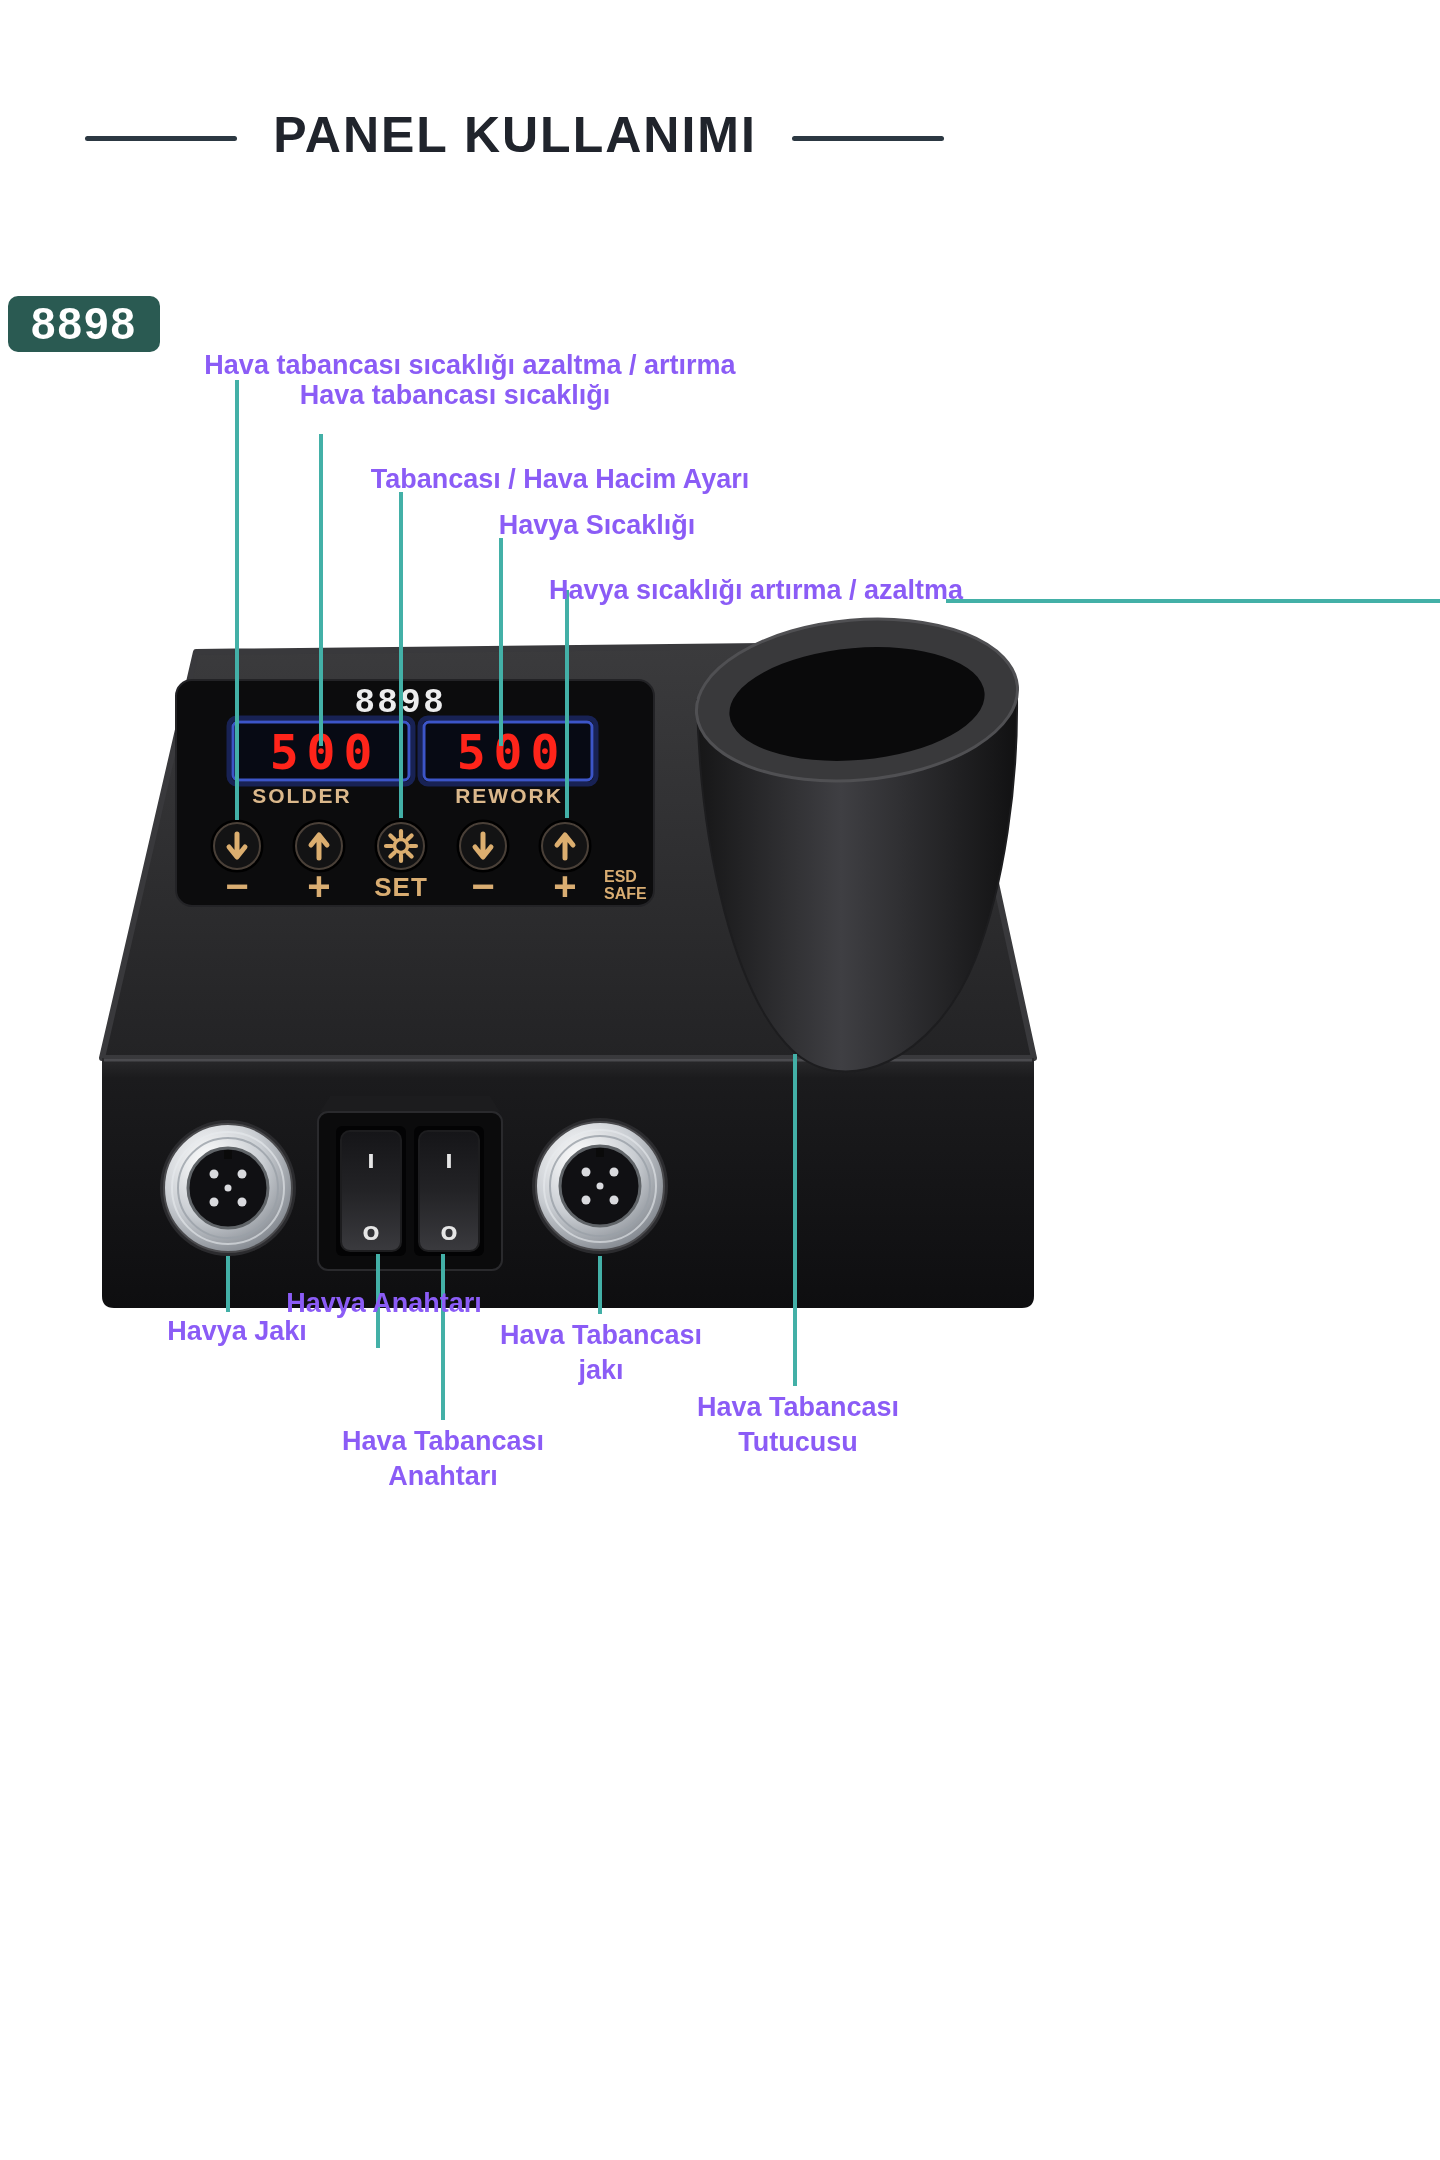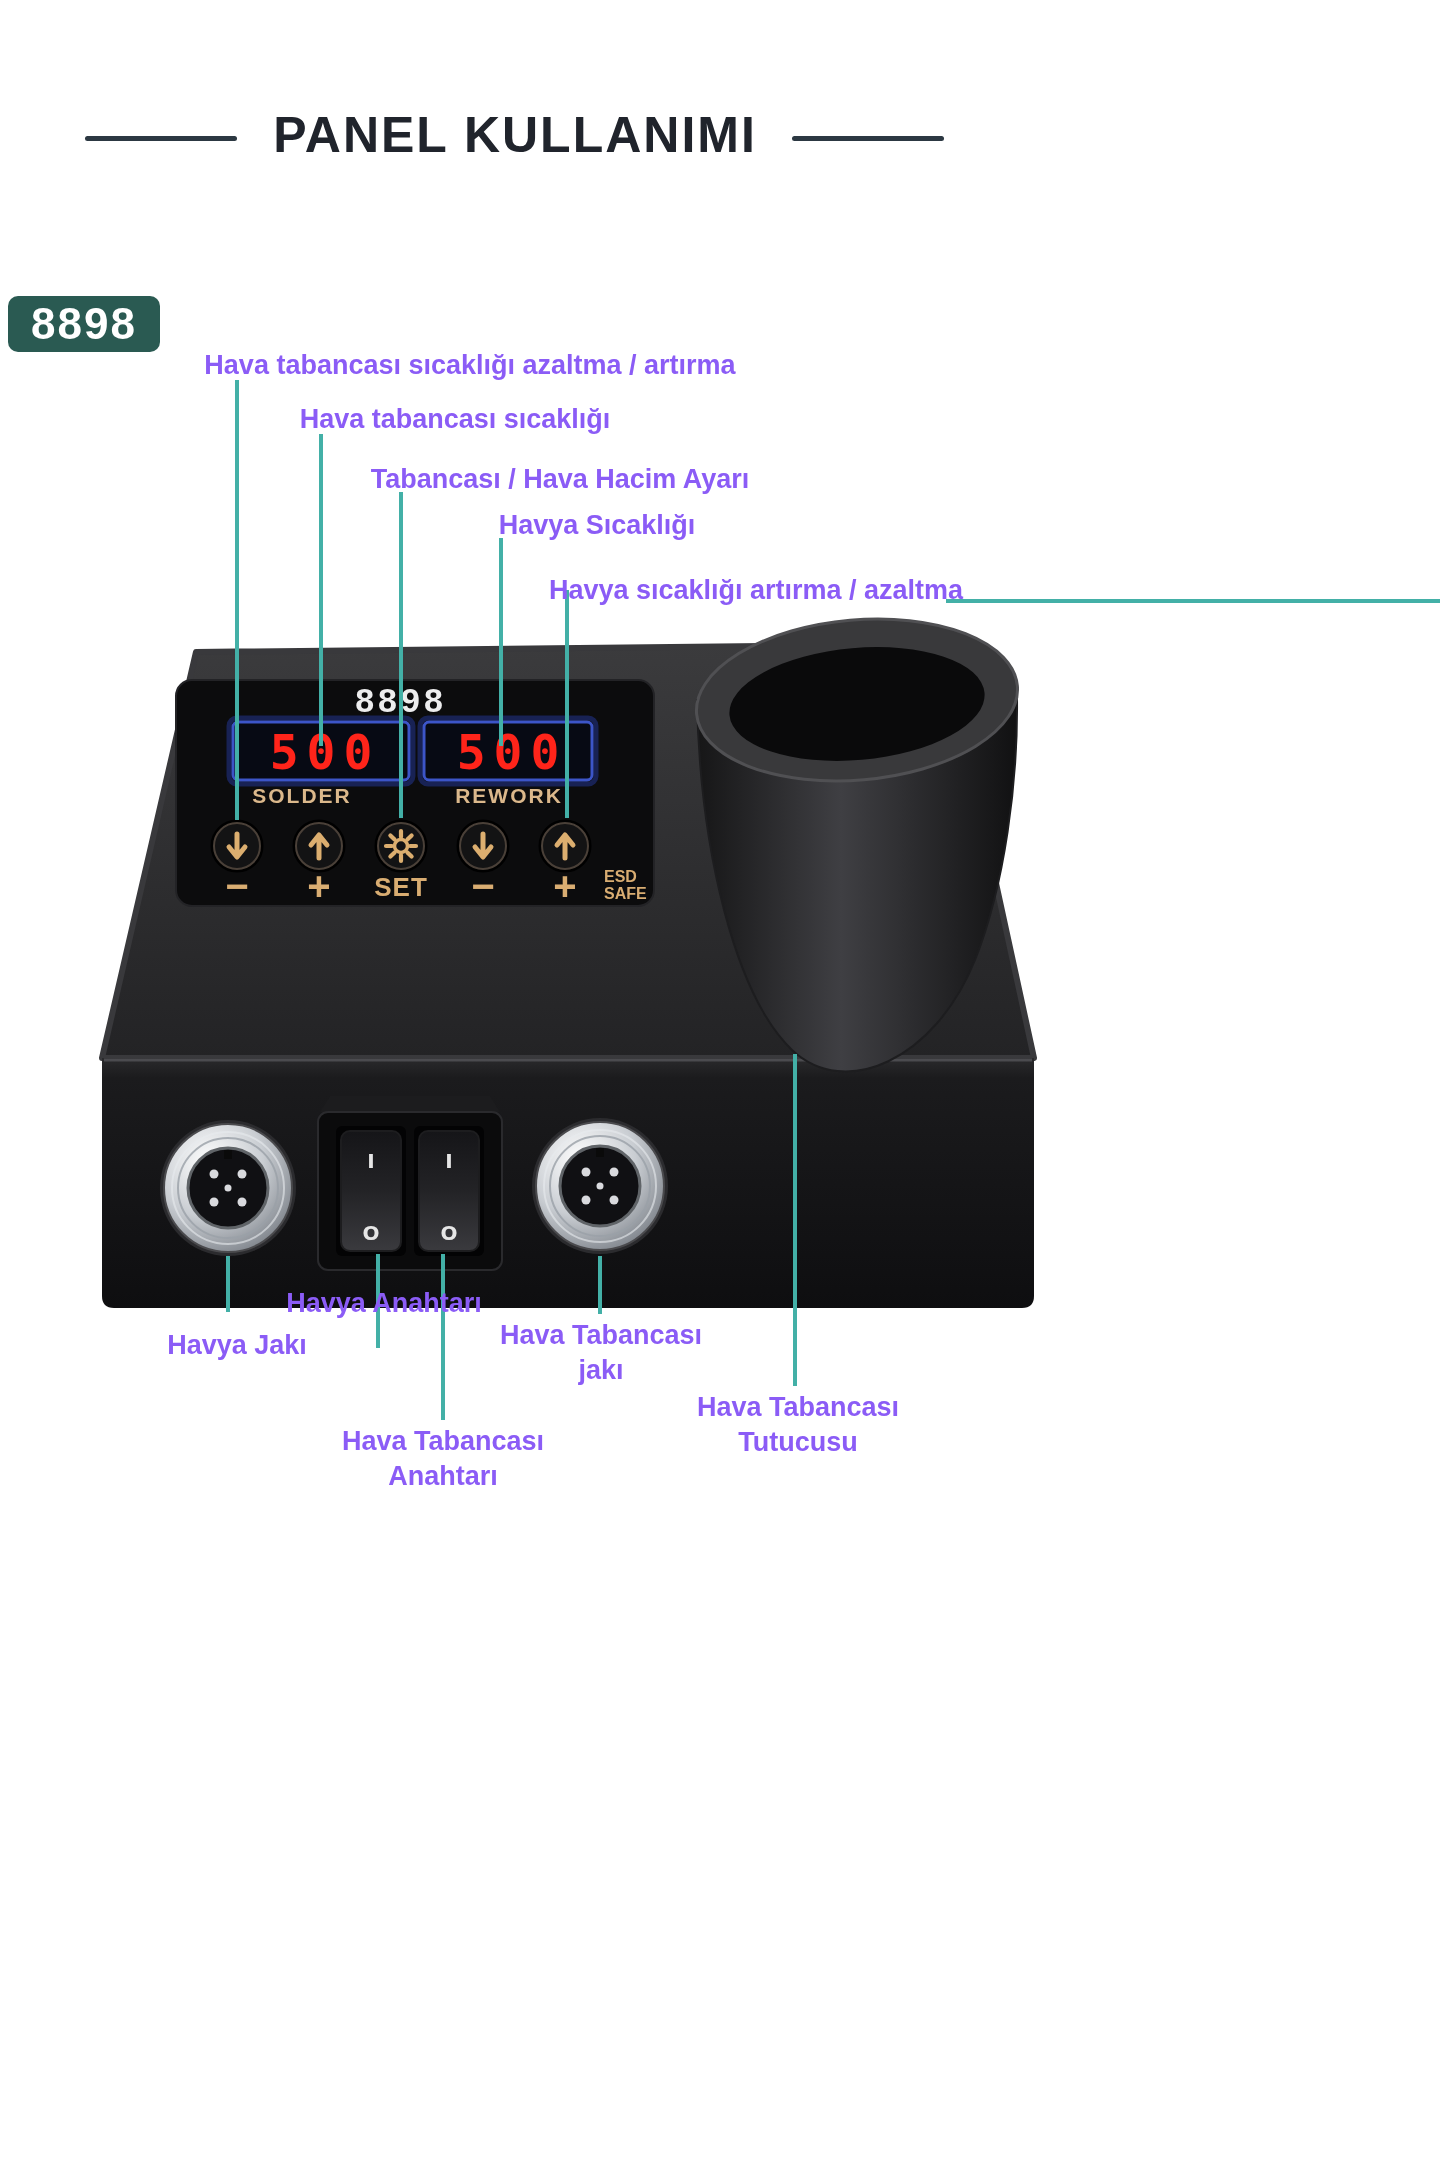--- a/index.html
+++ b/index.html
@@ -27,26 +27,26 @@
     text-align:center; line-height:56px;
   }
 
   .callout {
     position:absolute; transform:translateX(-50%);
     font-size:27px; font-weight:bold; color:#8b5cf6; white-space:nowrap;
   }
   .callout.multi { white-space:normal; text-align:center; line-height:1.3; }
 
   #c1 { left:470px; top:350px; }
-  #c2 { left:455px; top:404px; }
+  #c2 { left:455px; top:380px; }
   #c3 { left:560px; top:464px; }
   #c4 { left:597px; top:510px; }
   #c5 { left:756px; top:563px;margin-top:12px; }
 
-  #b1 { left:237px; top:1316px;margin-top:14px; }
+  #b1 { left:237px; top:1316px; }
   #b2 { left:384px; top:1288px; }
   #b3 { left:443px; top:1424px; width:280px; }
   #b4 { left:601px; top:1318px; width:250px; }
   #b5 { left:798px; top:1390px; width:290px; }
 
   
   .t-model { font-family:"Liberation Sans",sans-serif; font-weight:bold; font-size:34px; fill:#ededee; letter-spacing:4px; }
   .t-digits { font-family:"DejaVu Sans Mono",monospace; font-weight:bold; font-size:48px; fill:#ff241a; letter-spacing:8px; }
   .t-displabel { font-family:"Liberation Sans",sans-serif; font-weight:bold; font-size:21px; fill:#dbb88b; letter-spacing:2px; }
   .t-sign { font-family:"Liberation Sans",sans-serif; font-weight:bold; font-size:40px; fill:#d9ad72; }

